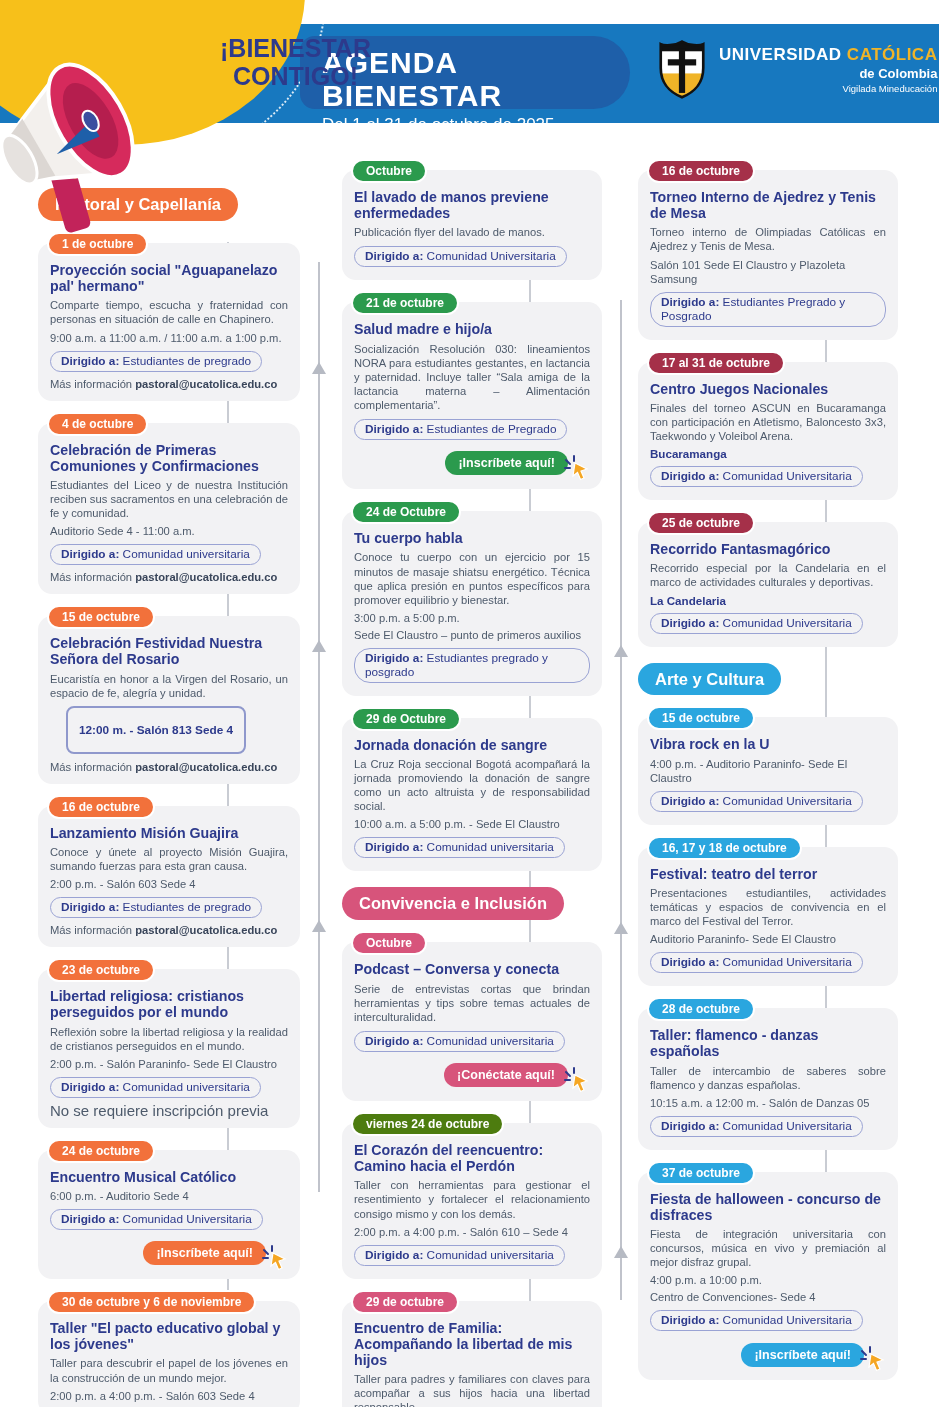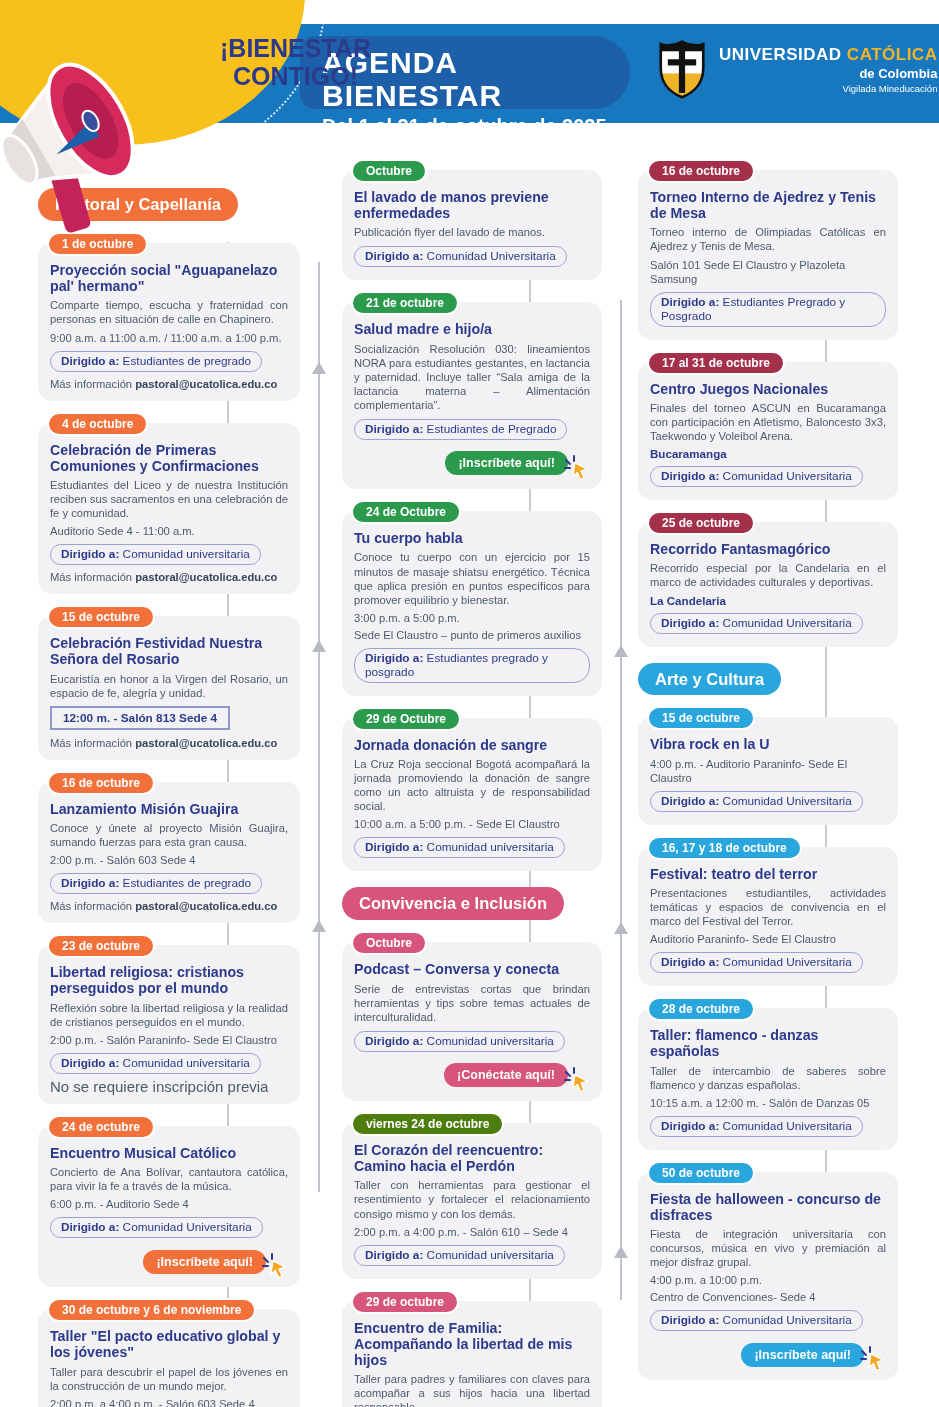--- a/index.html
+++ b/index.html
@@ -4,21 +4,21 @@
 <style>
   html,body{margin:0;padding:0;}
   body{width:939px;height:1407px;position:relative;overflow:hidden;background:#fff;
        font-family:"Liberation Sans","DejaVu Sans",sans-serif;}
   
   .header{position:absolute;top:0;left:0;width:939px;height:160px;z-index:5;}
   .band{position:absolute;top:24px;left:0;width:939px;height:99px;background:#1778BF;}
   .panel{position:absolute;top:36px;left:300px;width:330px;height:73px;background:#1E5FA9;
          border-radius:18px 44px 44px 18px;color:#fff;padding:10px 0 0 22px;box-sizing:border-box;}
   .panel .t1{font-size:30px;font-weight:bold;letter-spacing:1px;line-height:1.1;}
-  .panel .t2{font-size:20px;font-weight:bold;margin-top:3px;}
+  .panel .t2{font-size:17px;font-weight:normal;margin-top:3px;}
   .blob{position:absolute;top:-160px;left:-60px;width:365px;height:305px;background:#F7C01A;border-radius:50%;}
   .blob-dots{position:absolute;top:-172px;left:-80px;width:402px;height:340px;border-radius:50%;
              border:2px dotted rgba(255,255,255,.85);}
   .bubble{position:absolute;top:34px;left:178px;width:235px;text-align:center;color:#2D3A8C;
           font-weight:bold;font-size:25px;line-height:1.12;}
   .mega{position:absolute;top:36px;left:-28px;}
   .logo{position:absolute;top:38px;left:655px;display:flex;align-items:center;}
   .logo-text{margin-left:10px;color:#fff;text-align:right;}
   .logo-l1{font-size:17px;font-weight:bold;letter-spacing:.5px;white-space:nowrap;}
   .logo-l1 .gold{color:#F0B428;}
@@ -33,22 +33,22 @@
   .section-pill{position:relative;z-index:2;display:inline-block;color:#fff;font-weight:bold;
         font-size:16.5px;line-height:1.15;padding:7px 17px;border-radius:19px;margin-top:16px;}
   .card{position:relative;z-index:1;background:#F2F2F4;border-radius:14px;width:100%;
         box-sizing:border-box;padding:16px 12px 9px 12px;margin-top:22px;}
   .badge{position:absolute;top:-11px;left:9px;z-index:3;color:#fff;font-weight:bold;font-size:12px;
          padding:3px 13px;border-radius:13px;border:2px solid #fff;white-space:nowrap;}
   .card h3{margin:3px 0 4px;font-size:14.2px;line-height:1.14;color:#2D3A8C;font-weight:bold;}
   .card .desc{margin:0 0 4px;font-size:11.2px;line-height:1.26;color:#4D5A6B;text-align:justify;}
   .card .meta{margin:0 0 3px;font-size:11.2px;line-height:1.25;color:#4D5A6B;}
   .card .place{margin:1px 0 3px;font-size:11.6px;font-weight:bold;color:#2D3A8C;}
-  .highlight{display:inline-block;border:2px solid #8F98CC;border-radius:0;background:#fff0;
-        padding:3px 11px;font-weight:bold;color:#2D3A8C;font-size:11.8px;margin:2px 0 5px;}
+  .highlight{display:inline-block;border:2px solid #8F98CC;border-radius:8px;background:#fff0;
+        padding:15px 11px;font-weight:bold;color:#2D3A8C;font-size:11.8px;margin:2px 16px 5px;}
   .dirigido{display:inline-block;border:1.5px solid #9AA3D4;border-radius:16px;background:transparent;
         padding:2px 10px 3px;font-size:11.8px;color:#2D3A8C;margin:3px 0 4px;}
   .dirigido b{font-weight:bold;}
   .info{margin:2px 0 2px;font-size:11.2px;color:#4D5A6B;}
   .info b{font-weight:bold;color:#39455A;}
   .note{margin:0;font-size:15px;color:#4D5A6B;}
   .cta-row{width:100%;text-align:right;margin:4px 0 2px;position:relative;}
   .cta{display:inline-block;border:none;cursor:pointer;color:#fff;font-weight:bold;
        font-size:12.5px;padding:5px 13px;border-radius:15px;font-family:inherit;}
   .cursor-icon{display:inline-block;vertical-align:middle;margin-left:-4px;transform:translateY(7px);}
@@ -155,21 +155,20 @@
       <span class="badge" style="background: rgb(242, 113, 59);">23 de octubre</span>
       <h3>Libertad religiosa: cristianos perseguidos por el mundo</h3>
       <p class="desc">Reflexión sobre la libertad religiosa y la realidad de cristianos perseguidos en el mundo.</p>
       <p class="meta">2:00 p.m. - Salón Paraninfo- Sede El Claustro</p>
       <div><span class="dirigido"><b>Dirigido a:</b> Comunidad universitaria</span></div>
       <p class="note">No se requiere inscripción previa</p>
     </article>
     <article class="card">
       <span class="badge" style="background: rgb(242, 113, 59);">24 de octubre</span>
       <h3>Encuentro Musical Católico</h3>
-      <p class="desc">Concierto de Ana Bolívar, cantautora católica, para vivir la fe a través de la música.</p>
       <p class="meta">6:00 p.m. - Auditorio Sede 4</p>
       <div><span class="dirigido"><b>Dirigido a:</b> Comunidad Universitaria</span></div>
       <div class="cta-row"><button class="cta" style="background: rgb(242, 113, 59);">¡Inscríbete aquí!</button><span class="cursor-icon"><svg width="26" height="26" viewBox="0 0 26 26">
             <g stroke="#2D3A8C" stroke-width="2" stroke-linecap="round">
               <line x1="10" y1="1" x2="10" y2="6"></line>
               <line x1="2" y1="5" x2="6" y2="9"></line>
               <line x1="1" y1="13" x2="6" y2="13"></line>
             </g>
             <path d="M11,8 L23,14 L17,16 L20,23 L16.5,24.5 L13.5,17.5 L9,21 Z" fill="#F5A623" stroke="#fff" stroke-width="1.2"></path>
           </svg></span></div>
@@ -282,21 +281,21 @@
       <div><span class="dirigido"><b>Dirigido a:</b> Comunidad Universitaria</span></div>
     </article>
     <article class="card">
       <span class="badge" style="background: rgb(42, 166, 223);">28 de octubre</span>
       <h3>Taller: flamenco - danzas españolas</h3>
       <p class="desc">Taller de intercambio de saberes sobre flamenco y danzas españolas.</p>
       <p class="meta">10:15 a.m. a 12:00 m. - Salón de Danzas 05</p>
       <div><span class="dirigido"><b>Dirigido a:</b> Comunidad Universitaria</span></div>
     </article>
     <article class="card">
-      <span class="badge" style="background: rgb(42, 166, 223);">50 de octubre</span>
+      <span class="badge" style="background: rgb(42, 166, 223);">37 de octubre</span>
       <h3>Fiesta de halloween - concurso de disfraces</h3>
       <p class="desc">Fiesta de integración universitaria con concursos, música en vivo y premiación al mejor disfraz grupal.</p>
       <p class="meta">4:00 p.m. a 10:00 p.m.</p>
       <p class="meta">Centro de Convenciones- Sede 4</p>
       <div><span class="dirigido"><b>Dirigido a:</b> Comunidad Universitaria</span></div>
       <div class="cta-row"><button class="cta" style="background: rgb(42, 166, 223);">¡Inscríbete aquí!</button><span class="cursor-icon"><svg width="26" height="26" viewBox="0 0 26 26">
             <g stroke="#2D3A8C" stroke-width="2" stroke-linecap="round">
               <line x1="10" y1="1" x2="10" y2="6"></line>
               <line x1="2" y1="5" x2="6" y2="9"></line>
               <line x1="1" y1="13" x2="6" y2="13"></line>

